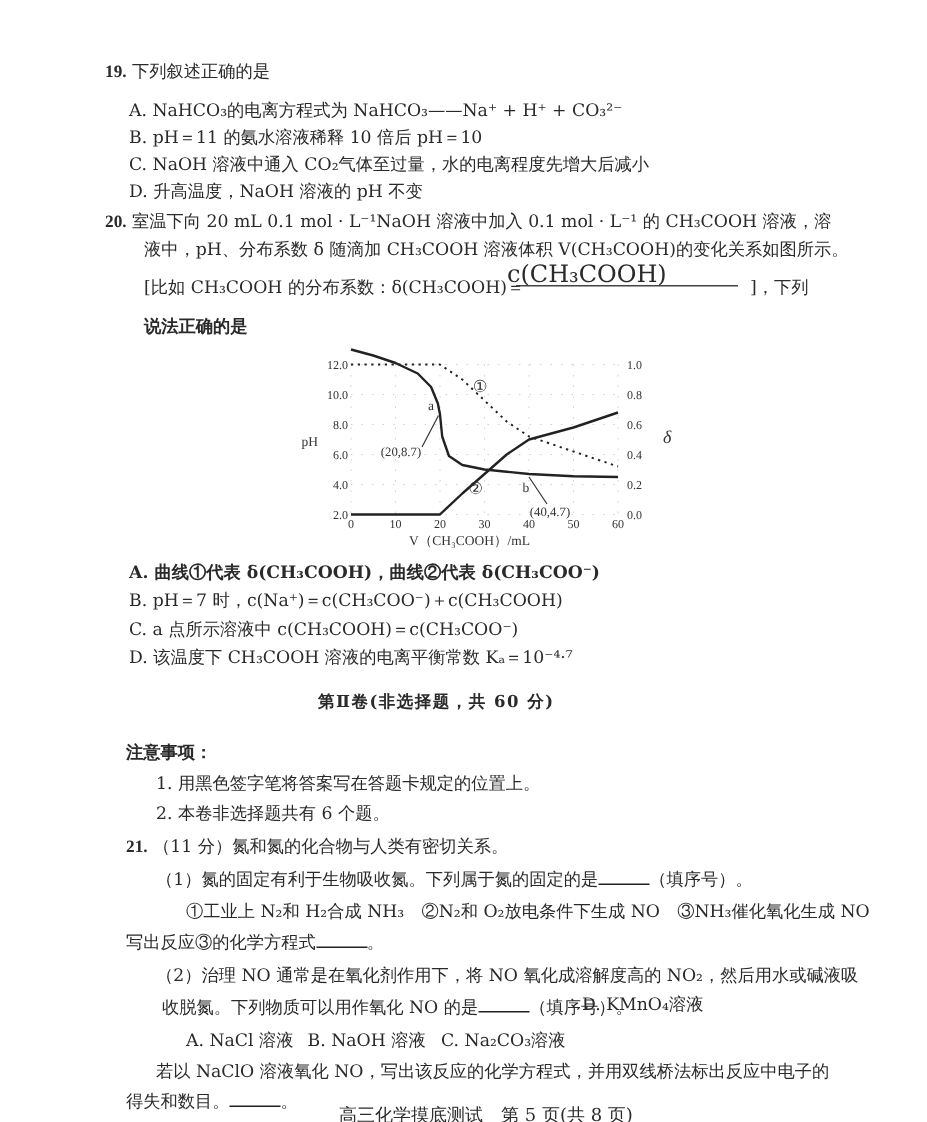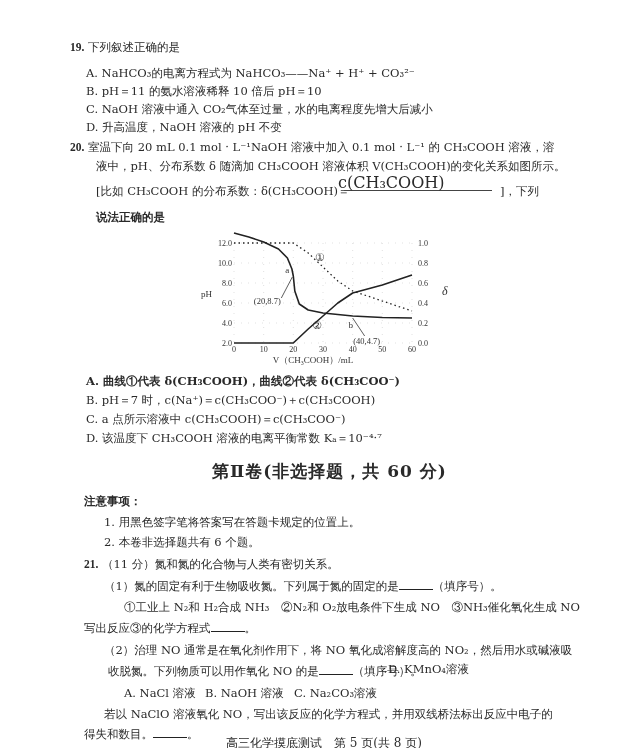--- a/index.html
+++ b/index.html
@@ -2,21 +2,21 @@
 <html><head>
 <meta charset="utf-8">
 <style>
   html, body { margin:0; padding:0; background:#ffffff; }
   body { width:618px; height:748px; position:relative; overflow:hidden;
          font-family:"DejaVu Serif", serif; color:#2a2a2a; font-size:11.5px; }
   .line { position:absolute; white-space:nowrap; line-height:14px; }
   .qnum { font-weight:bold; font-family:"Liberation Serif", serif; }
   .blank { display:inline-block; width:34px; border-bottom:1.2px solid #222; height:10px; vertical-align:baseline; }
   .frac { position:absolute; text-align:left; font-size:16px; line-height:13px; }
-  .section-title { position:absolute; font-size:17px; font-weight:bold; letter-spacing:1px; }
+  .section-title { position:absolute; font-size:11px; font-weight:bold; letter-spacing:1px; }
   .footer { position:absolute; font-size:12px; }
   svg text { font-family:"Liberation Serif", serif; fill:#333; }
 </style>
 </head>
 <body>
 
 <div class="line" style="left:70px;top:40px;">
   <span class="qnum">19.</span>
   <span>下列叙述正确的是</span>
 </div>

